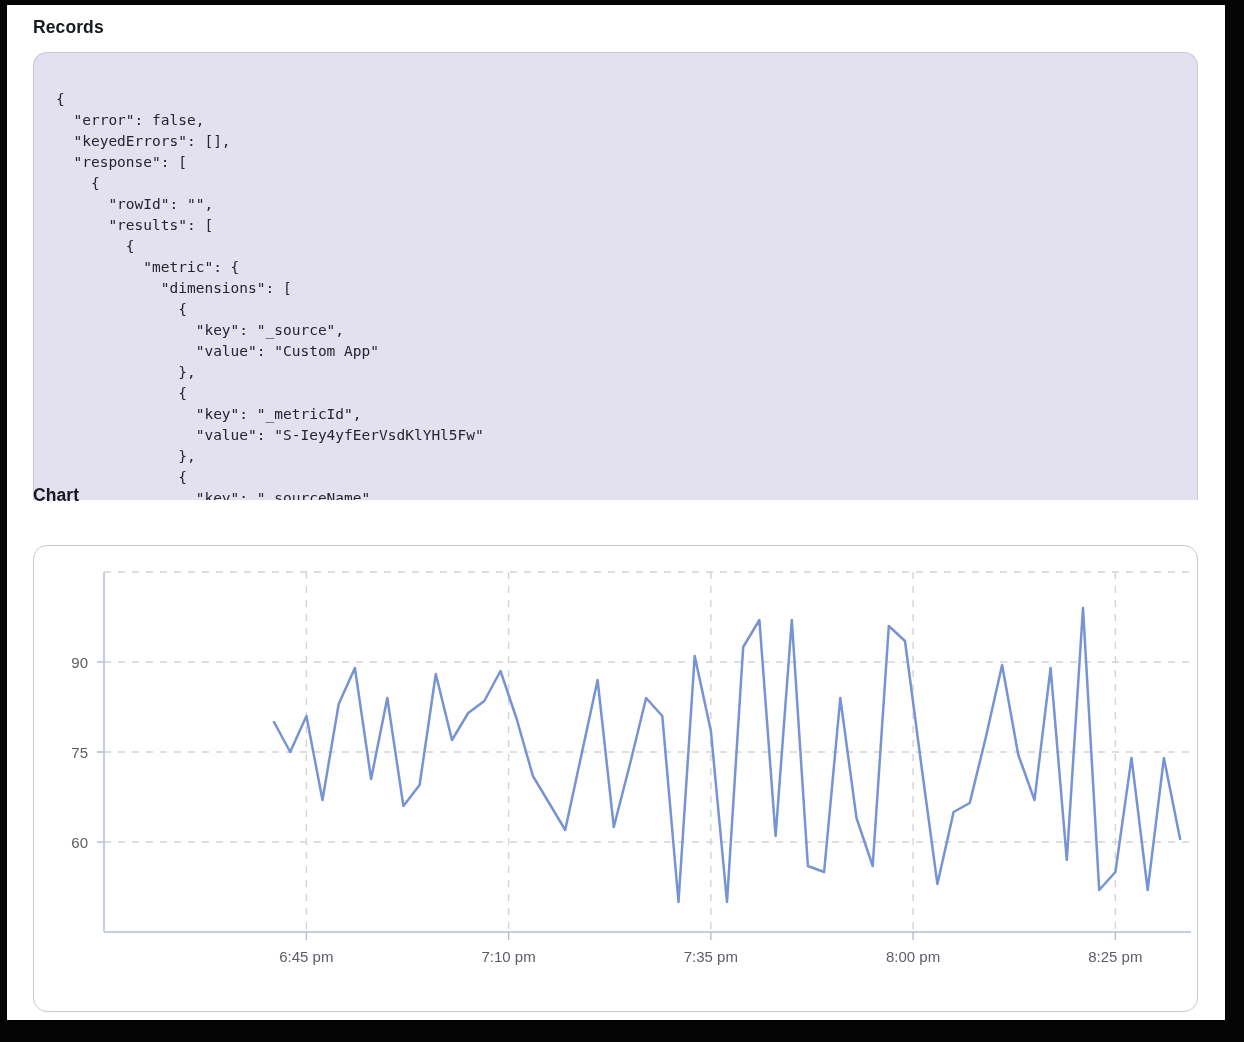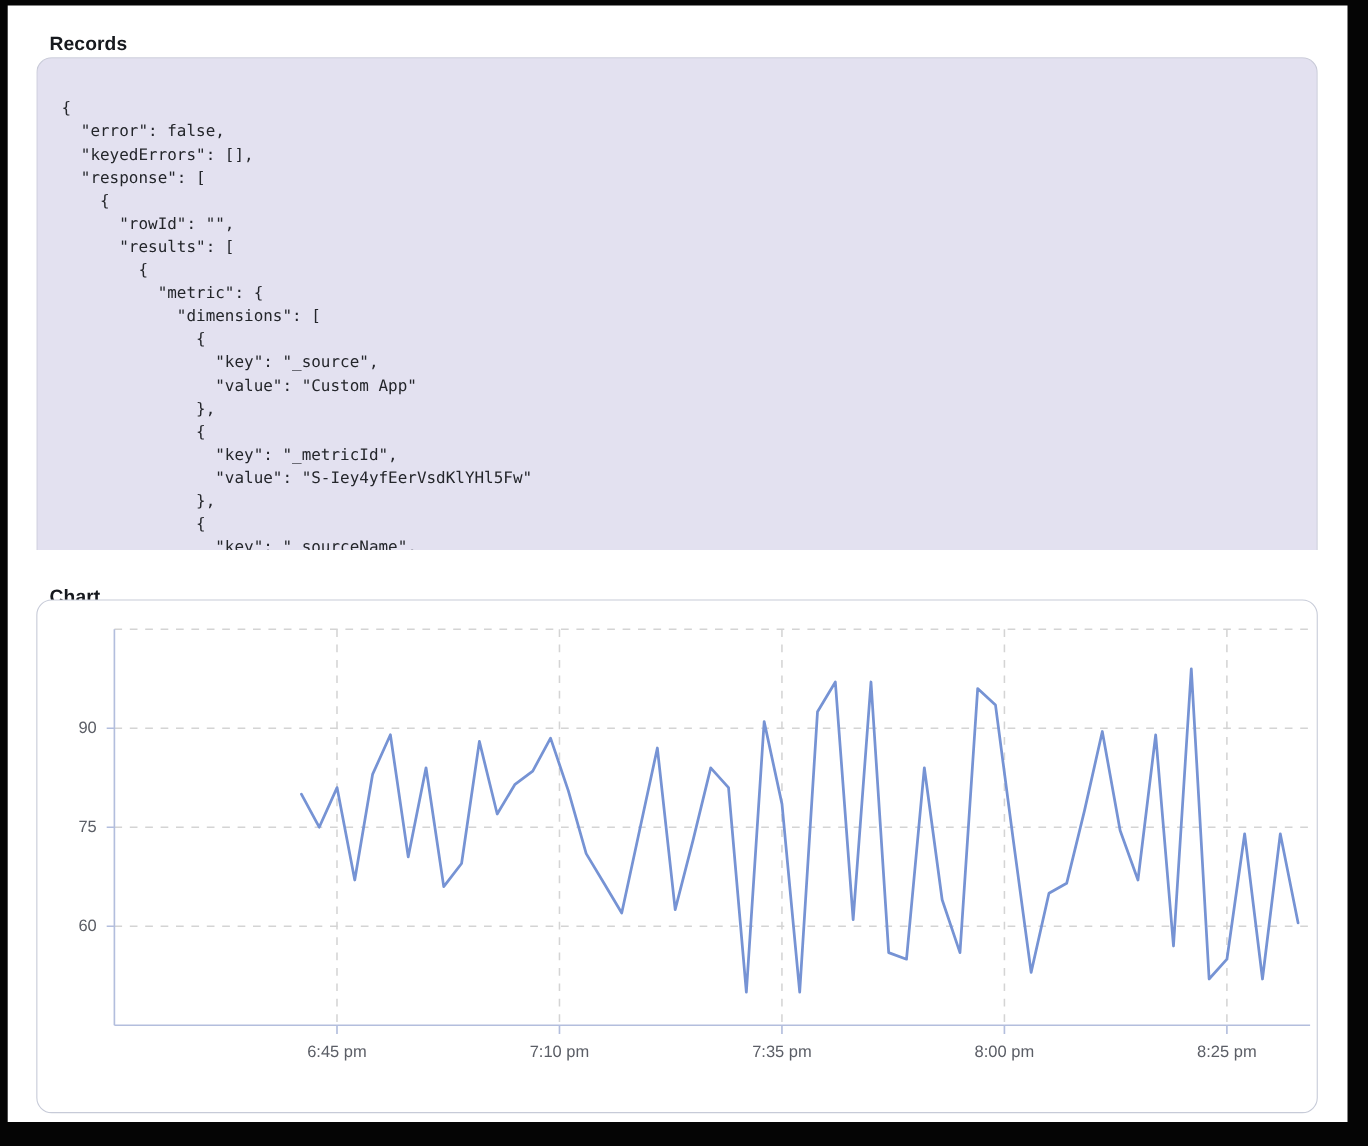--- a/index.html
+++ b/index.html
@@ -1,23 +1,23 @@
 <!DOCTYPE html>
 <html><head>
 <meta charset="utf-8">
 <style>
   html,body { margin:0; padding:0; background:#000; }
   .frame { position:relative; width:1244px; height:1042px; background:#050505; overflow:hidden;
            font-family:"Liberation Sans", sans-serif; }
   .page  { position:absolute; left:7px; top:5px; width:1218px; height:1015px; background:#ffffff; }
 
-  .section-heading { position:absolute; left:26px; margin:12px; font-size:17.5px; font-weight:700;
+  .section-heading { position:absolute; left:26px; margin:0; font-size:17.5px; font-weight:700;
                      color:#16191e; letter-spacing:.1px; }
   #records-heading { top:12px; }
-  #chart-heading   { top:515px; }
+  #chart-heading   { top:480px; }
 
   .code-card { position:absolute; left:26px; top:47px; width:1165px; height:448px;
                box-sizing:border-box; background:#e3e1f0; border:1px solid #c7c9d6;
                border-bottom:none; border-radius:14px 14px 0 0; overflow:hidden; }
   .code-card pre { margin:0; padding:36px 18px 0 22px;
                    font-family:"DejaVu Sans Mono","Liberation Mono",monospace;
                    font-size:14.5px; line-height:21px; color:#24262b; }
 
   .chart-card { position:absolute; left:26px; top:540px; width:1165px; height:467px;
                 box-sizing:border-box; background:#fff; border:1px solid #c7cbd8;

